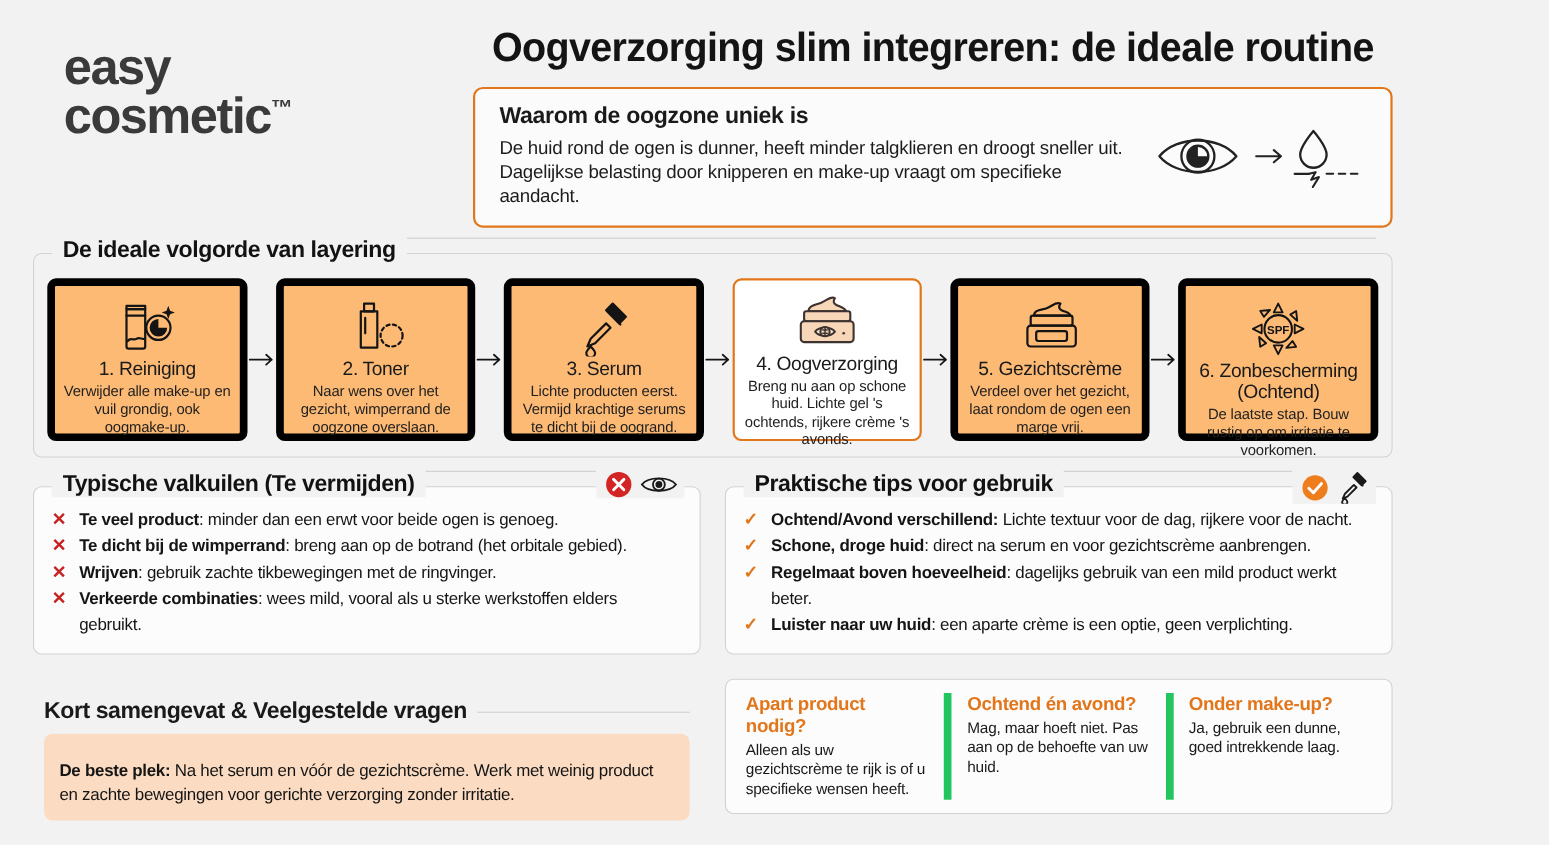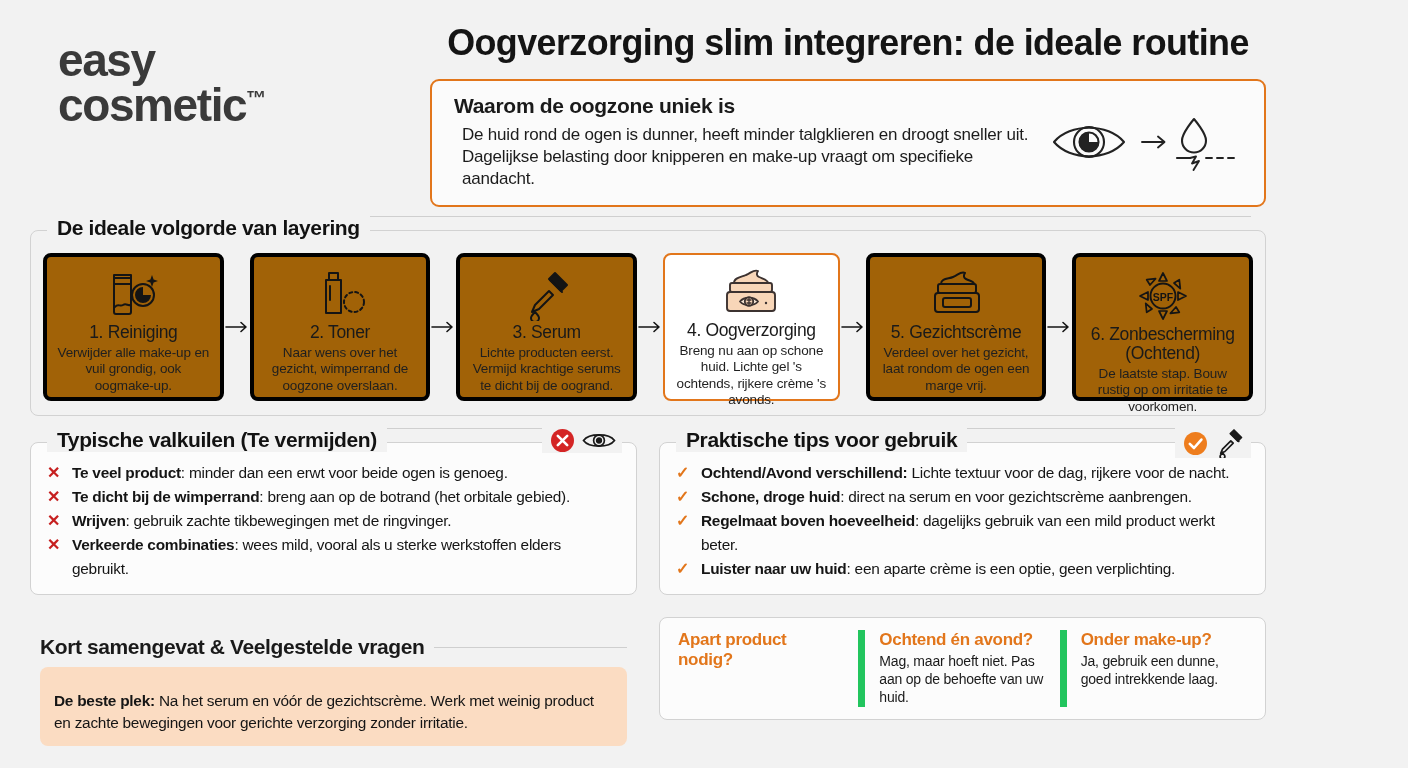--- a/index.html
+++ b/index.html
@@ -85,21 +85,20 @@
     font-size: 21px;
     font-weight: bold;
     margin-bottom: 6px;
     letter-spacing: -0.3px;
   }
   .intro-line {
     font-size: 17px;
     line-height: 1.32;
     color: #1c1c1c;
     letter-spacing: -0.2px;
-    margin-left: 8px;
   }
   .intro-icon {
     flex: 0 0 auto;
     width: 200px;
     display: flex;
     align-items: center;
     justify-content: center;
   }
 
   
@@ -146,22 +145,22 @@
     padding: 22px 12px 14px 12px;
     height: 186px;
   }
   .steps-row {
     display: flex;
     align-items: stretch;
     height: 100%;
   }
   .step-card {
     flex: 1 1 0;
-    background: #a16207;
-    border: 4px solid #000000;
+    background: #fdba74;
+    border: 7px solid #000000;
     border-radius: 8px;
     padding: 8px 8px 8px 8px;
     display: flex;
     flex-direction: column;
     align-items: center;
     text-align: center;
   }
   .step-card.active {
     border: 2.5px solid #e2761b;
     background: #ffffff;
@@ -558,20 +557,21 @@
           <li>
             <span class="mark check">✓</span>
             <span><b>Luister naar uw huid</b><span>: een aparte crème is een optie, geen verplichting.</span></span>
           </li>
         </ul>
       </div>
 
       <div class="faq-box">
         <div class="faq-item">
           <div class="faq-q">Apart product nodig?</div>
+          <div class="faq-a">Alleen als uw gezichtscrème te rijk is of u specifieke wensen heeft.</div>
         </div>
         <div class="faq-item">
           <div class="faq-q">Ochtend én avond?</div>
           <div class="faq-a">Mag, maar hoeft niet. Pas aan op de behoefte van uw huid.</div>
         </div>
         <div class="faq-item">
           <div class="faq-q">Onder make-up?</div>
           <div class="faq-a">Ja, gebruik een dunne, goed intrekkende laag.</div>
         </div>
       </div>

